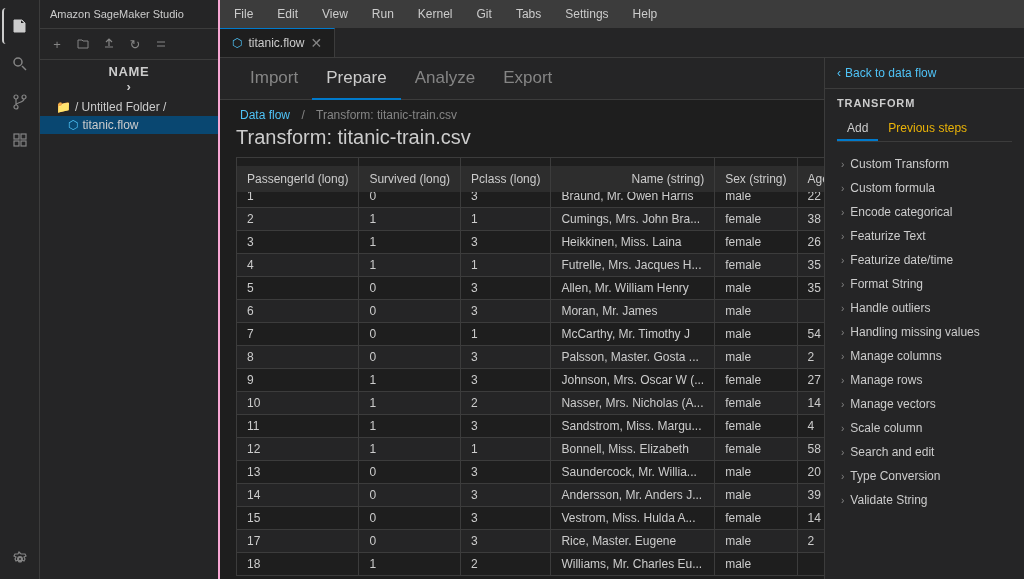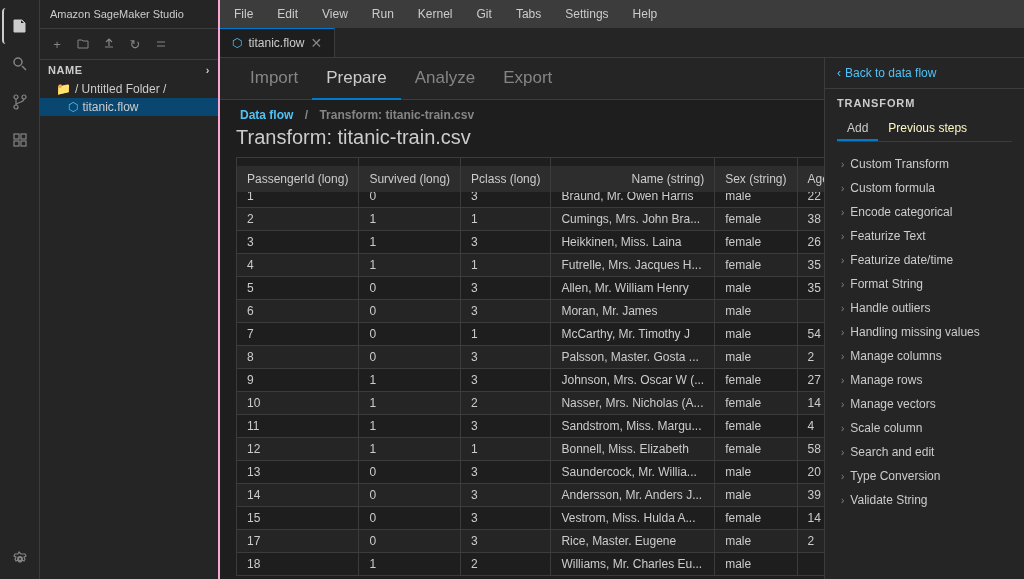--- a/index.html
+++ b/index.html
@@ -49,26 +49,27 @@
     .toolbar-btn {
       width: 22px; height: 22px;
       display: flex; align-items: center; justify-content: center;
       color: #858585; cursor: pointer; border-radius: 3px;
       font-size: 13px;
     }
 
     .file-section-header {
       display: flex; align-items: center; justify-content: space-between;
       padding: 4px 8px;
-      font-size: 11px;
+      font-size: 13px;
       font-weight: 600;
       color: #cccccc;
       text-transform: uppercase;
       letter-spacing: 0.05em;
       cursor: pointer;
+      flex-direction: column;
     }
     .folder-item {
       display: flex; align-items: center;
       padding: 2px 8px 2px 16px;
       color: #cccccc; cursor: pointer; font-size: 12px;
     }
     .file-item {
       display: flex; align-items: center;
       padding: 2px 8px 2px 28px;
       color: #cccccc; cursor: pointer; font-size: 12px;
@@ -160,21 +161,20 @@
       color: #cccccc;
       border-bottom: 2px solid #007acc;
     }
 
     
     .breadcrumb {
       padding: 8px 16px 4px;
       font-size: 12px;
       color: #4fc3f7;
       flex-shrink: 0;
-      font-weight: bold;
     }
     .breadcrumb span { color: #858585; margin: 0 4px; }
 
     
     .page-title {
       padding: 0 16px 8px;
       font-size: 20px;
       font-weight: 400;
       color: #cccccc;
       flex-shrink: 0;
@@ -242,21 +242,21 @@
       margin-bottom: 8px;
     }
     .transform-tabs {
       display: flex;
       margin-bottom: 10px;
       border-bottom: 1px solid #3c3c3c;
     }
     .transform-tab {
       padding: 4px 10px;
       font-size: 12px;
-      color: #fef9c3;
+      color: #eab308;
       cursor: pointer;
     }
     .transform-tab.active {
       color: #cccccc;
       border-bottom: 2px solid #007acc;
     }
     .transform-item {
       display: flex; align-items: center; gap: 6px;
       padding: 5px 4px;
       color: #cccccc;

